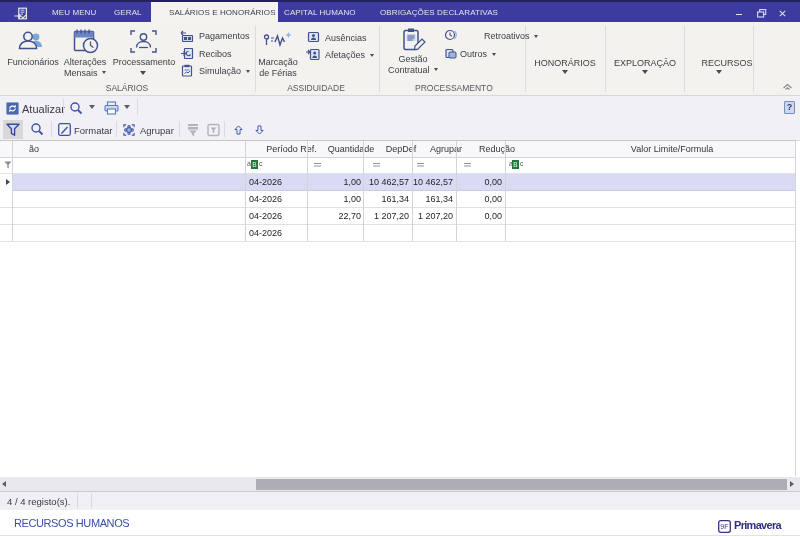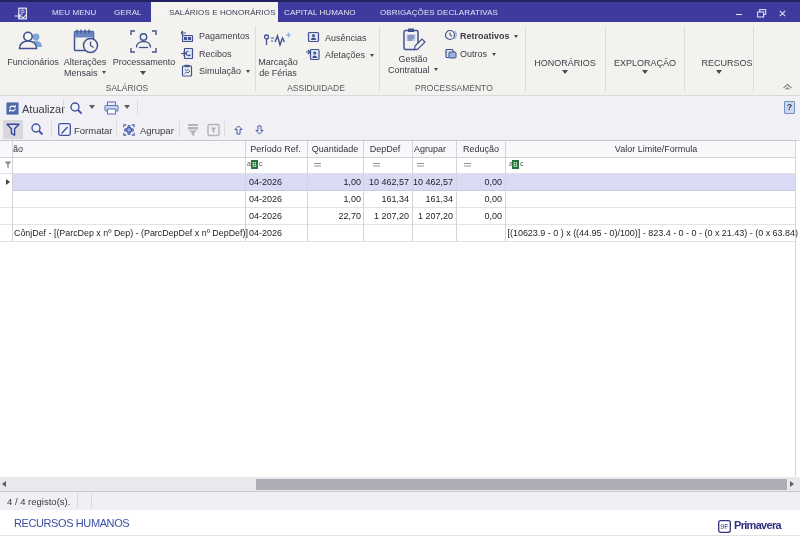--- a/index.html
+++ b/index.html
@@ -4,21 +4,21 @@
 <style>
 * { margin:0; padding:0; box-sizing:border-box; }
 body { font-family:"Liberation Sans", sans-serif; }
 #app { position:relative; width:800px; height:537px; background:#fff; overflow:hidden; }
 .abs { position:absolute; }
 .tabtxt { color:#e4e4f0; font-size:8px; letter-spacing:0.1px; }
 .ribbonlbl { font-size:9px; color:#3c3c46; text-align:center; line-height:10.5px; }
 .grouplbl { font-size:8.5px; color:#58575e; text-align:center; }
 .vsep { position:absolute; width:1px; background:#dcdbdf; }
 .gridtxt { font-size:9px; color:#1d1d24; white-space:nowrap; }
-.hdrtxt { font-size:9px; color:#33333c; text-align:center; }
+.hdrtxt { font-size:9px; color:#33333c; text-align:center;margin-left:16px; }
 .car { display:inline-block; width:0; height:0; border-left:2.8px solid transparent; border-right:2.8px solid transparent; border-top:3.8px solid #4a4a54; margin-left:2px; vertical-align:1.5px; }
 .cara { position:absolute; width:0; height:0; border-left:3px solid transparent; border-right:3px solid transparent; border-top:4px solid #4a4a54; }
 </style>
 </head>
 <body>
 <div id="app">
 
   <div class="abs" style="left:0;top:0;width:800px;height:2px;background:#23215f;"></div>
 
   <div class="abs" style="left:0;top:2px;width:800px;height:20px;background:#3d3c9e;"></div>
@@ -139,21 +139,21 @@
     <path d="M7.5 9 h7 M7.5 11 h7 M7.5 13 h5" stroke="#42518f" stroke-width="0.9"></path>
     <path d="M15 19 l7-7 3 3 -7 7 -3.5 0.5 z" fill="#f3f2ef" stroke="#42518f" stroke-width="1.2"></path>
   </svg>
   <div class="abs ribbonlbl" style="left:385px;top:54px;width:56px;">Gestão<br>Contratual <span class="car"></span></div>
 
   <svg class="abs" style="left:444px;top:29px;" width="14" height="12" viewBox="0 0 14 12">
     <circle cx="6" cy="6" r="4.5" fill="none" stroke="#42518f" stroke-width="1.2"></circle>
     <path d="M6 3.5 v2.5 l2 1.2" stroke="#42518f" stroke-width="1.1" fill="none"></path>
     <path d="M10.5 2 a5.5 5.5 0 0 1 0 8" stroke="#8fb4e0" stroke-width="1.3" fill="none"></path>
   </svg>
-  <div class="abs ribbonlbl" style="left:460px;top:31px;font-weight:bold;">Retroativos <span class="car"></span></div>
+  <div class="abs ribbonlbl" style="left:484px;top:31px;">Retroativos <span class="car"></span></div>
 
   <svg class="abs" style="left:444px;top:47px;" width="14" height="13" viewBox="0 0 14 13">
     <rect x="2" y="2.5" width="7" height="8" rx="1" fill="#dde4f2" stroke="#42518f" stroke-width="1.2"></rect>
     <rect x="5" y="5" width="7" height="6" rx="1" fill="#9bb3dd" stroke="#42518f" stroke-width="1"></rect>
   </svg>
   <div class="abs ribbonlbl" style="left:460px;top:49px;">Outros <span class="car"></span></div>
   <div class="abs grouplbl" style="left:415px;top:83px;width:74px;">PROCESSAMENTO</div>
 
   <div class="abs ribbonlbl" style="left:527px;top:58px;width:76px;">HONORÁRIOS</div>
   <div class="abs ribbonlbl" style="left:607px;top:58px;width:76px;">EXPLORAÇÃO</div>
@@ -280,23 +280,21 @@
   <div class="abs gridtxt" style="left:457px;top:194px;width:45px;text-align:right;">0,00</div>
 
   <div class="abs" style="left:0;top:208px;width:796px;height:17px;border-bottom:1px solid #e2e1e8;"></div>
   <div class="abs gridtxt" style="left:249px;top:211px;">04-2026</div>
   <div class="abs gridtxt" style="left:307px;top:211px;width:54px;text-align:right;">22,70</div>
   <div class="abs gridtxt" style="left:363px;top:211px;width:46px;text-align:right;">1 207,20</div>
   <div class="abs gridtxt" style="left:412px;top:211px;width:41px;text-align:right;">1 207,20</div>
   <div class="abs gridtxt" style="left:457px;top:211px;width:45px;text-align:right;">0,00</div>
 
   <div class="abs" style="left:0;top:225px;width:796px;height:17px;border-bottom:1px solid #e2e1e8;"></div>
-  <div class="abs gridtxt" style="left:14px;top:228px;font-size:8.9px;">CônjDef - [(ParcDep x nº Dep) - (ParcDepDef x nº DepDef)]</div>
   <div class="abs gridtxt" style="left:249px;top:228px;">04-2026</div>
-  <div class="abs gridtxt" style="left:507px;top:228px;width:291px;text-align:right;font-size:9px;letter-spacing:-0.02px;">[(10623.9 - 0 ) x ((44.95 - 0)/100)] - 823.4 - 0 - 0 - (0 x 21.43) - (0 x 63.84)</div>
 
   <div class="abs" style="left:12px;top:141px;width:1px;height:100px;background:#d4d3da;"></div>
   <div class="abs" style="left:245px;top:141px;width:1px;height:100px;background:#d4d3da;"></div>
   <div class="abs" style="left:307px;top:141px;width:1px;height:100px;background:#d4d3da;"></div>
   <div class="abs" style="left:363px;top:141px;width:1px;height:100px;background:#d4d3da;"></div>
   <div class="abs" style="left:412px;top:141px;width:1px;height:100px;background:#d4d3da;"></div>
   <div class="abs" style="left:456px;top:141px;width:1px;height:100px;background:#d4d3da;"></div>
   <div class="abs" style="left:505px;top:141px;width:1px;height:100px;background:#d4d3da;"></div>
   <div class="abs" style="left:795px;top:141px;width:1px;height:335px;background:#d4d3da;"></div>
 

